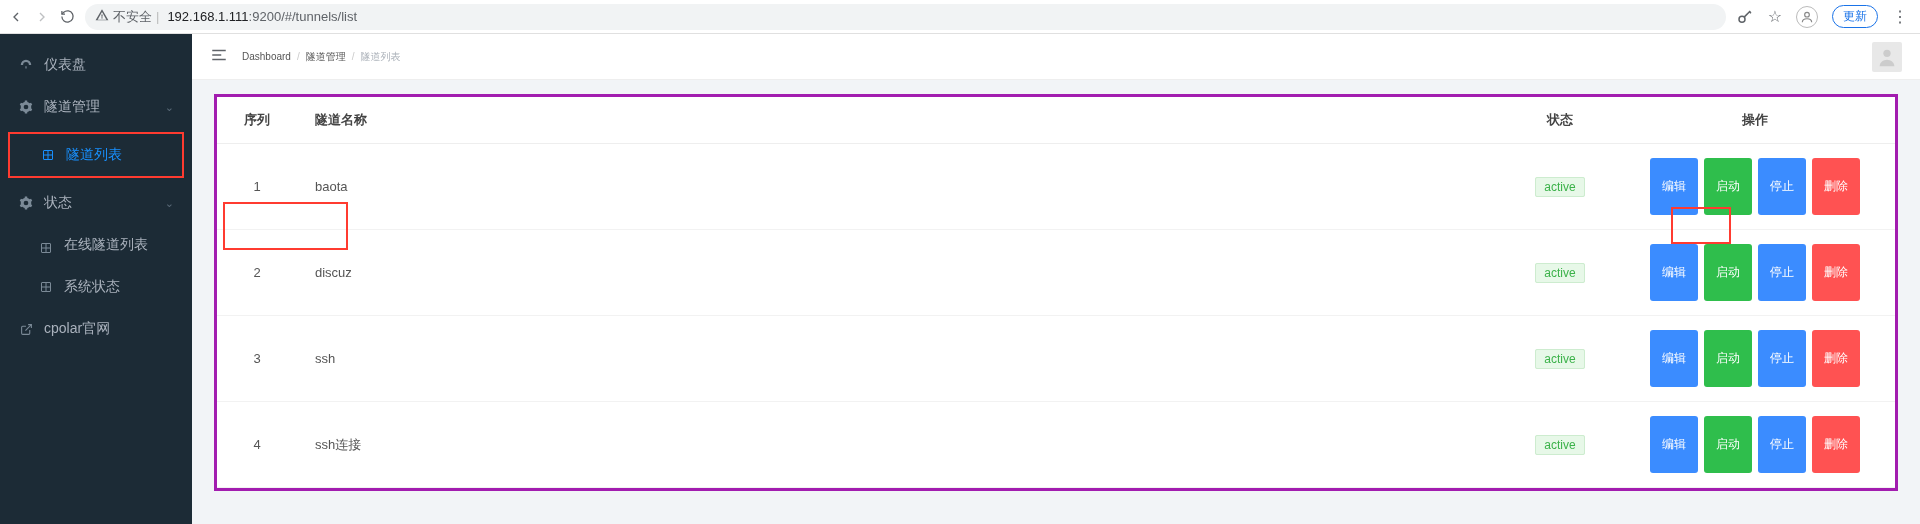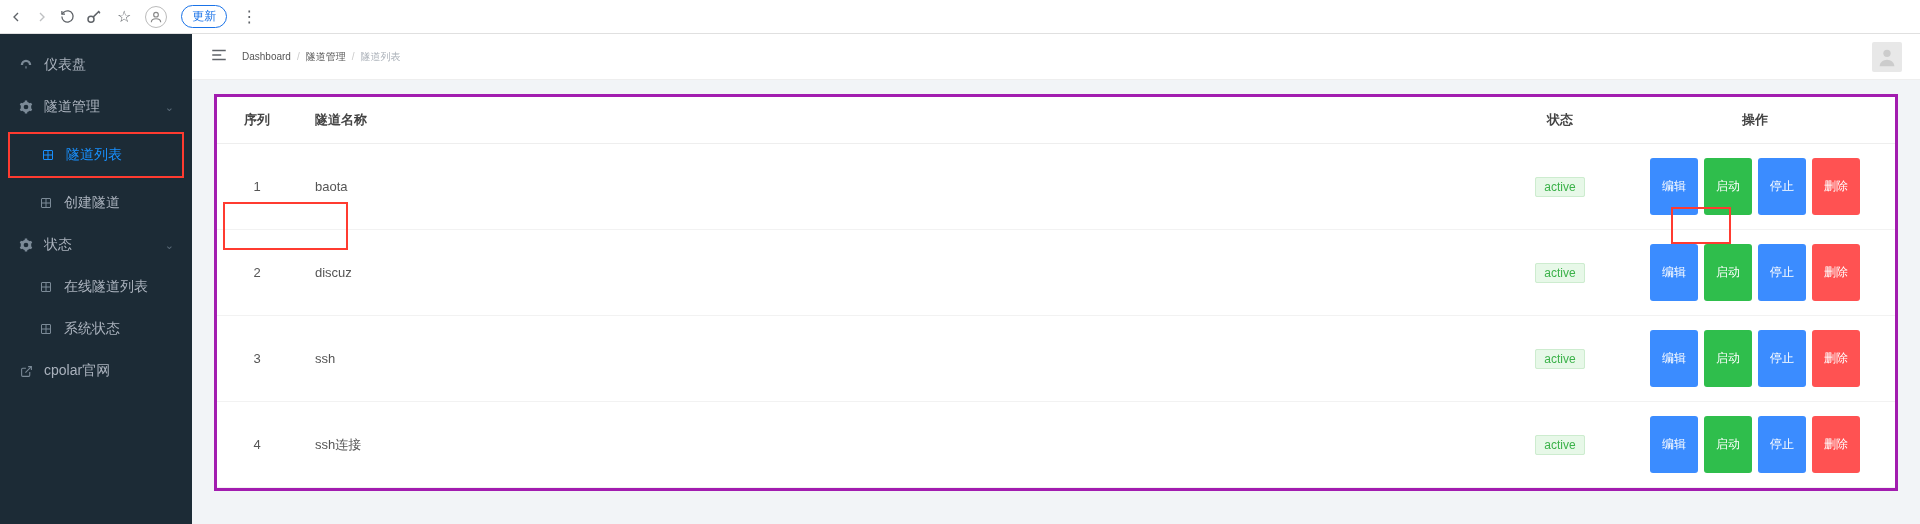--- a/index.html
+++ b/index.html
@@ -66,20 +66,34 @@
     <svg width="16" height="16" viewBox="0 0 24 24" fill="none" stroke="currentColor" stroke-width="2">
         <polyline points="9 18 15 12 9 6"></polyline>
       </svg>
   </span>
   <span class="chrome-icon">
     <svg width="15" height="15" viewBox="0 0 24 24" fill="none" stroke="currentColor" stroke-width="2">
         <path d="M3 12a9 9 0 1 0 3-6.7L3 8"></path>
         <polyline points="3 3 3 8 8 8"></polyline>
       </svg>
   </span>
+  <div class="addr-wrap">
+    <span class="addr-warn">
+      <span>
+        <svg width="14" height="14" viewBox="0 0 24 24" fill="currentColor">
+            <path d="M12 2 1 21h22L12 2zm0 5 7.5 13h-15L12 7zm-1 4v4h2v-4h-2zm0 5v2h2v-2h-2z"></path>
+          </svg>
+      </span>
+      <span>不安全</span>
+      <span style="color:#bbb;">|</span>
+    </span>
+    <span class="addr-url">
+      <span class="addr-host">192.168.1.111</span><span class="addr-path">:9200</span><span class="addr-path">/#/tunnels/list</span>
+    </span>
+  </div>
   <div class="chrome-right">
     <span class="chrome-icon" style="font-size:14px;">
       <svg width="18" height="18" viewBox="0 0 24 24" fill="none" stroke="currentColor" stroke-width="2">
           <circle cx="8" cy="15" r="4"></circle>
           <path d="M10.85 12.15 19 4"></path>
           <path d="M18 5l2 2"></path>
         </svg>
     </span>
     <span class="chrome-icon">☆</span>
     <span class="avatar-circle">
@@ -120,41 +134,31 @@
         <span class="side-icon">
           <svg width="12" height="12" viewBox="0 0 24 24" fill="currentColor">
               <rect x="3" y="3" width="18" height="18" rx="1" fill="none" stroke="currentColor" stroke-width="2"></rect>
               <line x1="3" y1="12" x2="21" y2="12" stroke="currentColor" stroke-width="2"></line>
               <line x1="12" y1="3" x2="12" y2="21" stroke="currentColor" stroke-width="2"></line>
             </svg>
         </span>
         <span>隧道列表</span>
       </div>
     </div>
-    <div class="side-item" style="padding-left:38px;">
-      <span class="side-icon">
-        <svg width="12" height="12" viewBox="0 0 24 24" fill="currentColor">
-            <rect x="3" y="3" width="18" height="18" rx="1" fill="none" stroke="currentColor" stroke-width="2"></rect>
-            <line x1="3" y1="12" x2="21" y2="12" stroke="currentColor" stroke-width="2"></line>
-            <line x1="12" y1="3" x2="12" y2="21" stroke="currentColor" stroke-width="2"></line>
-          </svg>
-      </span>
-      <span>创建隧道</span>
-    </div>
 
     <div class="side-item">
       <span class="side-icon">
         <svg width="14" height="14" viewBox="0 0 24 24" fill="currentColor">
             <path d="M12 8a4 4 0 1 0 0 8 4 4 0 0 0 0-8zm9 4a9 9 0 0 1-.3 2.3l2 1.6-2 3.4-2.4-1a9 9 0 0 1-4 2.3l-.3 2.4h-4l-.3-2.4a9 9 0 0 1-4-2.3l-2.4 1-2-3.4 2-1.6A9 9 0 0 1 3 12c0-.8.1-1.6.3-2.3l-2-1.6 2-3.4 2.4 1a9 9 0 0 1 4-2.3L10 1h4l.3 2.4a9 9 0 0 1 4 2.3l2.4-1 2 3.4-2 1.6c.2.7.3 1.5.3 2.3z"></path>
           </svg>
       </span>
       <span>状态</span>
       <span class="chev">⌄</span>
     </div>
-    <div class="side-item" style="padding-left:38px;">
+    <div class="side-item" style="padding-left:38px;align-items:flex-end;">
       <span class="side-icon">
         <svg width="12" height="12" viewBox="0 0 24 24" fill="none" stroke="currentColor" stroke-width="2">
             <rect x="3" y="3" width="18" height="18" rx="1"></rect>
             <line x1="3" y1="12" x2="21" y2="12"></line>
             <line x1="12" y1="3" x2="12" y2="21"></line>
           </svg>
       </span>
       <span>在线隧道列表</span>
     </div>
     <div class="side-item" style="padding-left:38px;">

